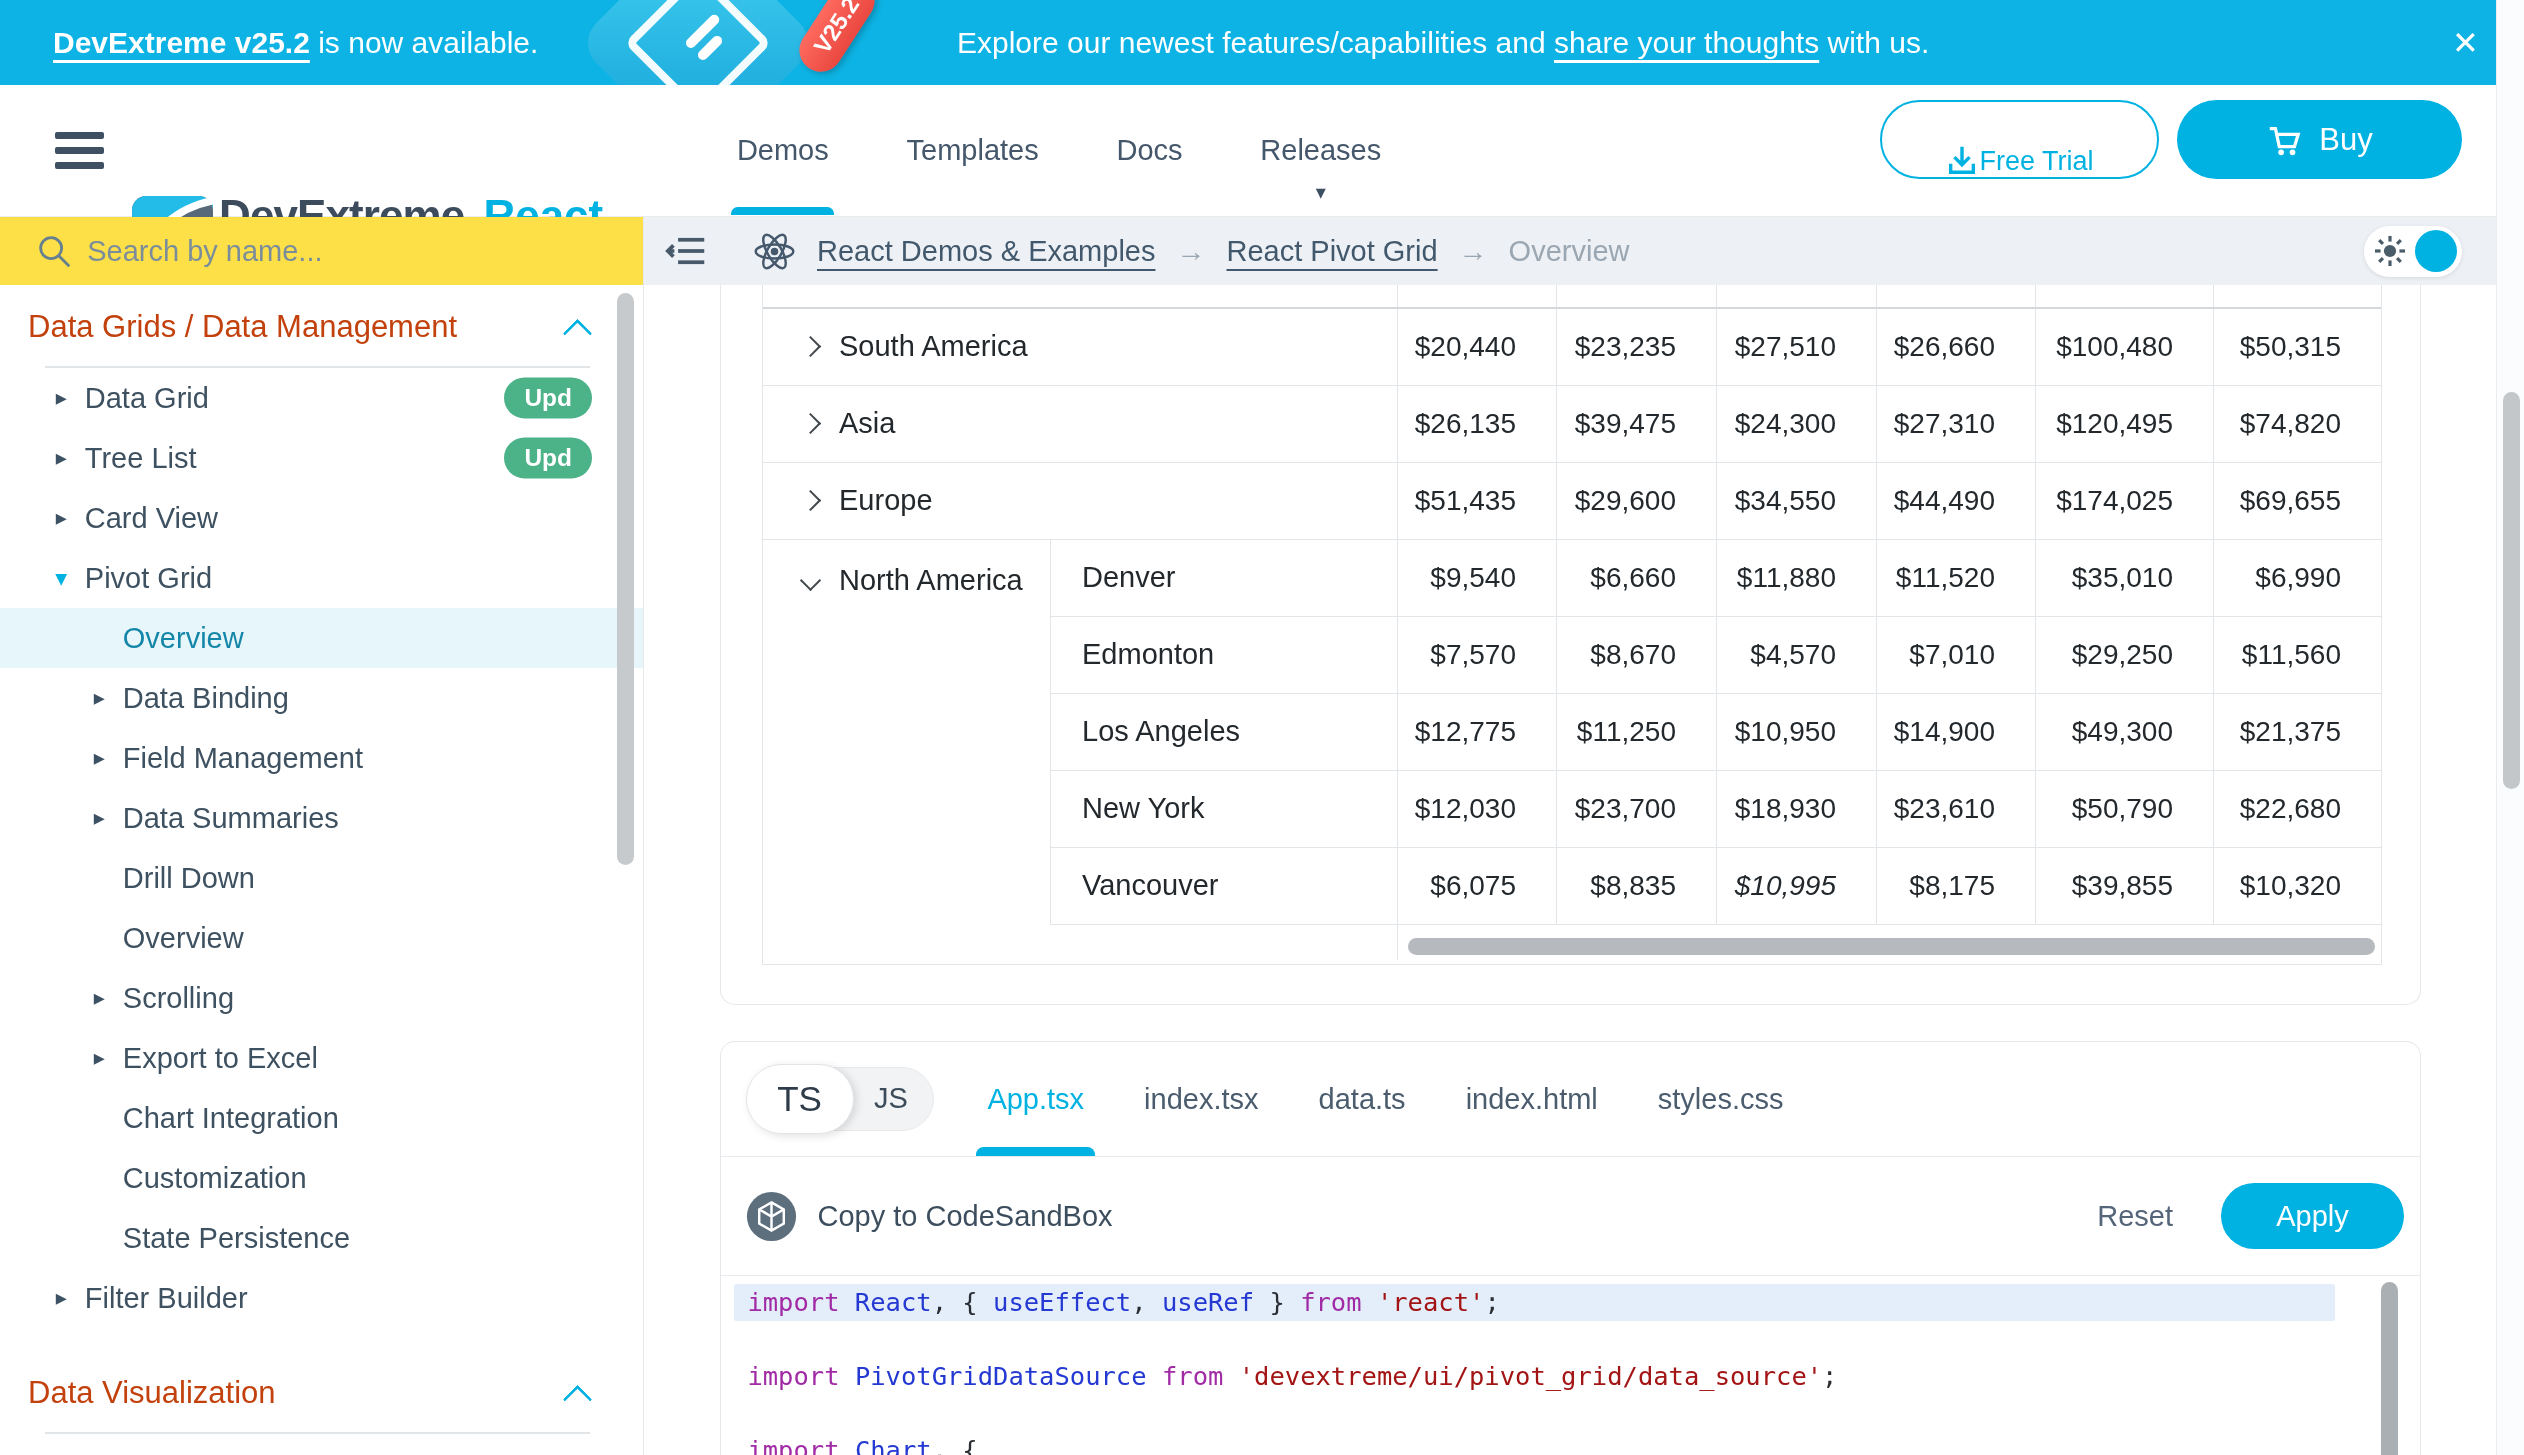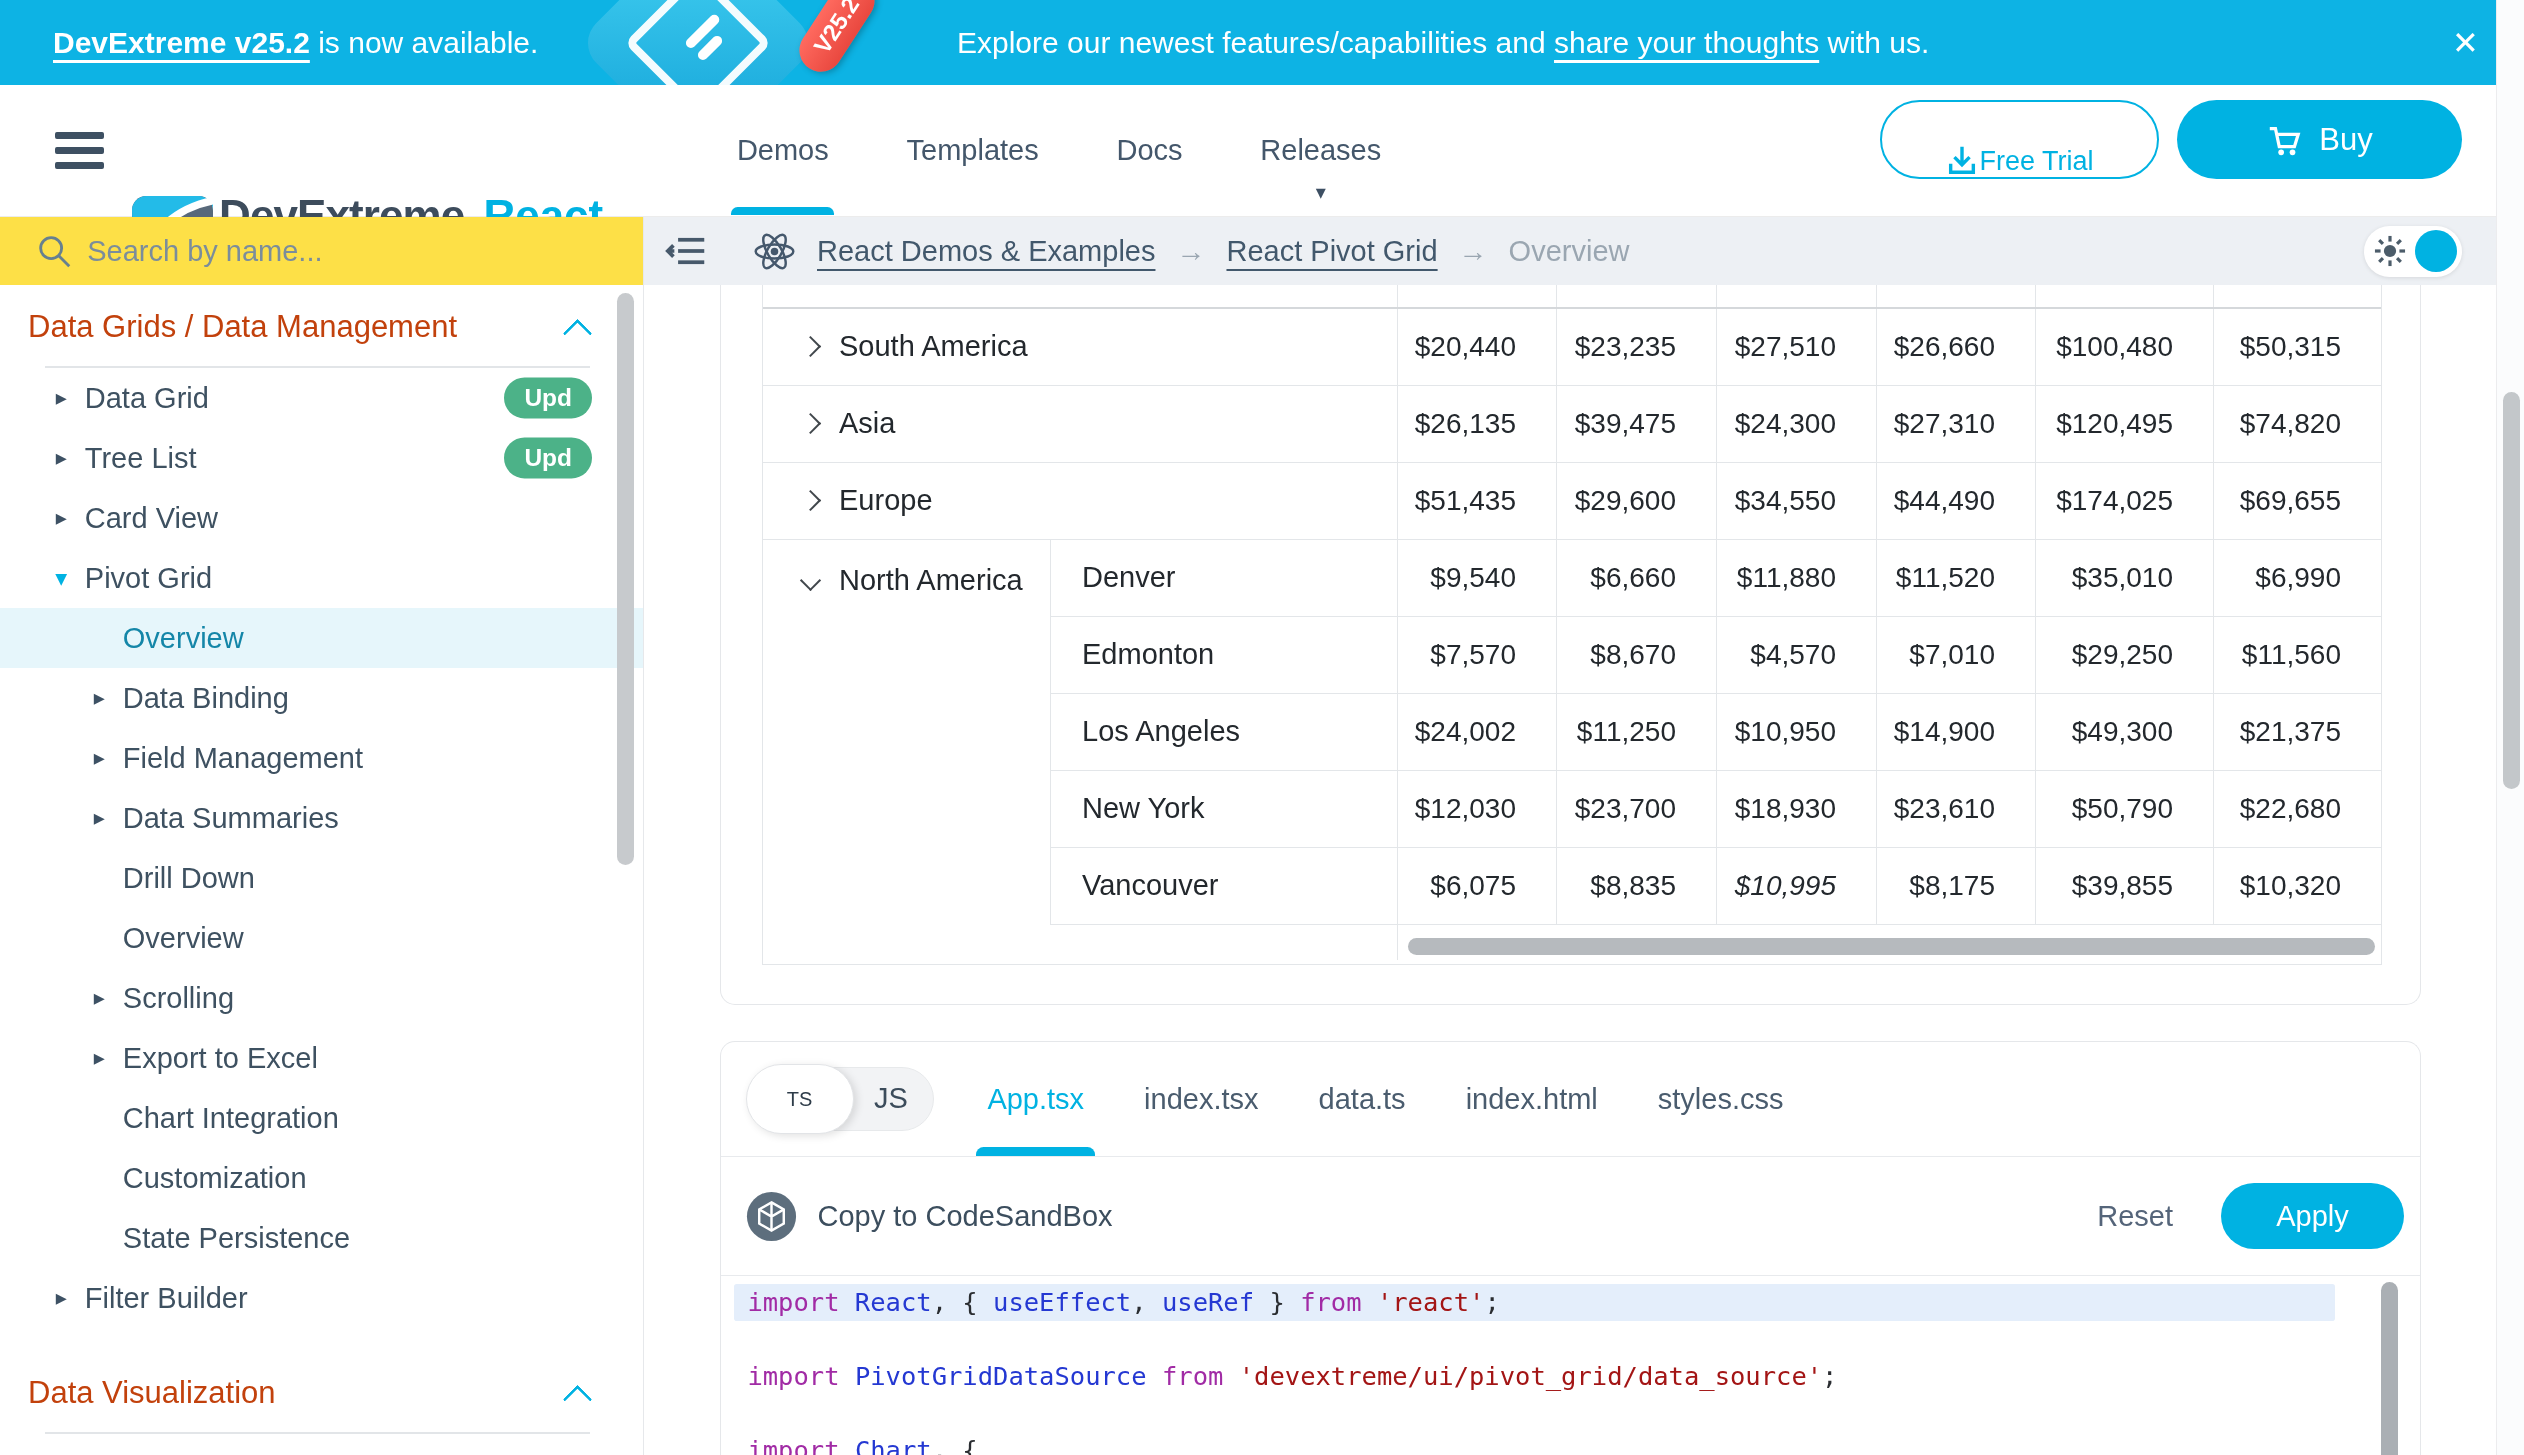--- a/index.html
+++ b/index.html
@@ -113,21 +113,21 @@
   .chev.r{transform:rotate(-45deg)}
   .chev.d{transform:rotate(45deg);margin-top:9.4px}
 
   
   .code-card{position:absolute;left:720px;top:1041px;width:1701px;height:472px;background:#fff;overflow:hidden;
         border:1.9px solid #e5e7ea;border-bottom:none;border-radius:15px 15px 0 0}
   .tabrow{position:relative;height:115px;border-bottom:1.9px solid #e8eaed;display:flex;align-items:center}
   .lang-toggle{position:relative;margin-left:26.4px;width:187px;height:64px;background:#f2f3f5;border:1.9px solid #e7e9eb;
         border-radius:34px;flex:none;cursor:pointer}
   .lang-o0{position:absolute;left:-2.8px;top:-3.8px;width:108px;height:70px;background:#fff;border:1.9px solid #e2e4e7;border-radius:36px;
-        display:flex;align-items:center;justify-content:center;font-size:20px;color:#2e3c49;box-shadow:2.8px 1.9px 8.5px rgba(0,0,0,.12)}
+        display:flex;align-items:center;justify-content:center;font-size:35px;color:#2e3c49;box-shadow:2.8px 1.9px 8.5px rgba(0,0,0,.12)}
   .lang-o1{position:absolute;right:1.9px;top:0;width:81px;height:60px;display:flex;align-items:center;justify-content:center;
         font-size:29px;color:#3c4c5b}
   .tabs{display:flex;margin-left:53px;gap:60px;height:100%;align-items:center}
   .tab{position:relative;height:100%;display:flex;align-items:center;font-size:29px;color:#4a5c6e;cursor:pointer}
   .tab.active{color:var(--accent)}
   .tab.active::after{content:'';position:absolute;left:-11.3px;right:-11.3px;bottom:0;height:9.4px;background:var(--accent);
         border-radius:7.6px 7.6px 0 0}
   .sbrow{position:relative;height:119px;border-bottom:1.9px solid #e8eaed;display:flex;align-items:center}
   .csb-icon{margin-left:24.5px;flex:none;cursor:pointer}
   .csb-label{margin-left:21px;font-size:29px;color:#3c4e5e;cursor:pointer}
@@ -410,21 +410,21 @@
               <div class="ccell">Edmonton</div>
               <div class="vcell" style="width: 159px;">$7,570</div>
               <div class="vcell" style="width: 160px;">$8,670</div>
               <div class="vcell" style="width: 160px;">$4,570</div>
               <div class="vcell" style="width: 159px;">$7,010</div>
               <div class="vcell" style="width: 178px;">$29,250</div>
               <div class="vcell" style="width: 167px;">$11,560</div>
             </div>
             <div class="crow">
               <div class="ccell">Los Angeles</div>
-              <div class="vcell" style="width: 159px;">$24,002</div>
+              <div class="vcell" style="width: 159px;">$12,775</div>
               <div class="vcell" style="width: 160px;">$11,250</div>
               <div class="vcell" style="width: 160px;">$10,950</div>
               <div class="vcell" style="width: 159px;">$14,900</div>
               <div class="vcell" style="width: 178px;">$49,300</div>
               <div class="vcell" style="width: 167px;">$21,375</div>
             </div>
             <div class="crow">
               <div class="ccell">New York</div>
               <div class="vcell" style="width: 159px;">$12,030</div>
               <div class="vcell" style="width: 160px;">$23,700</div>

